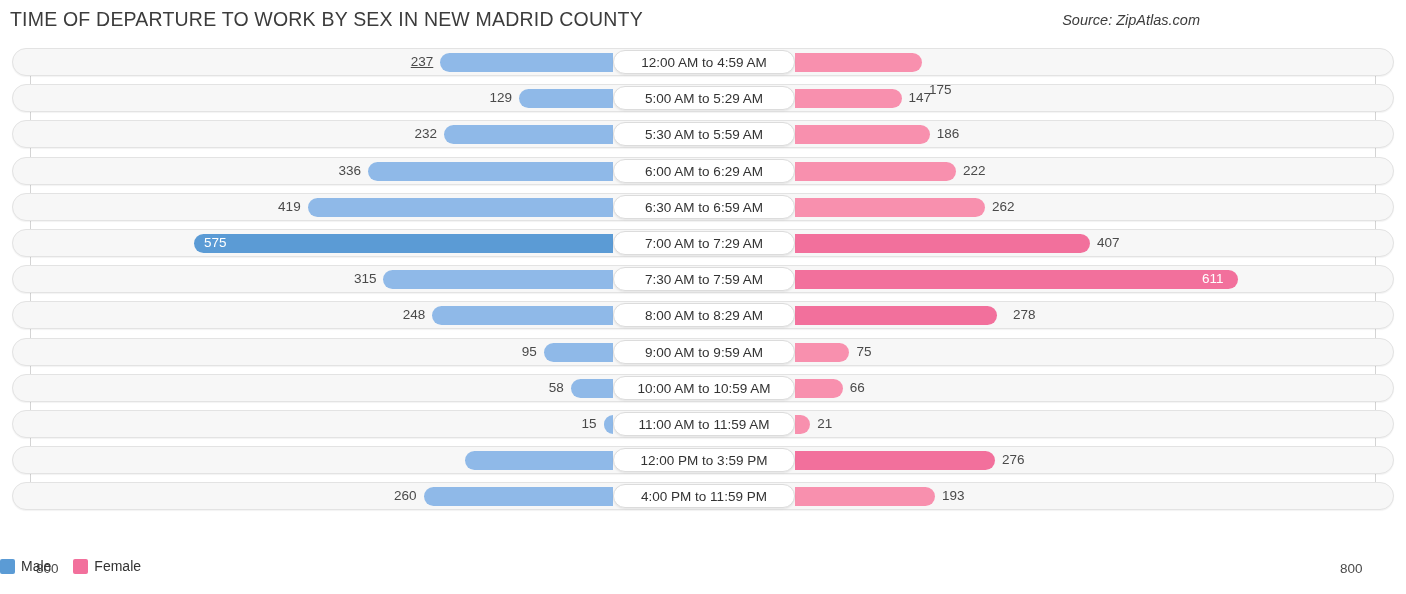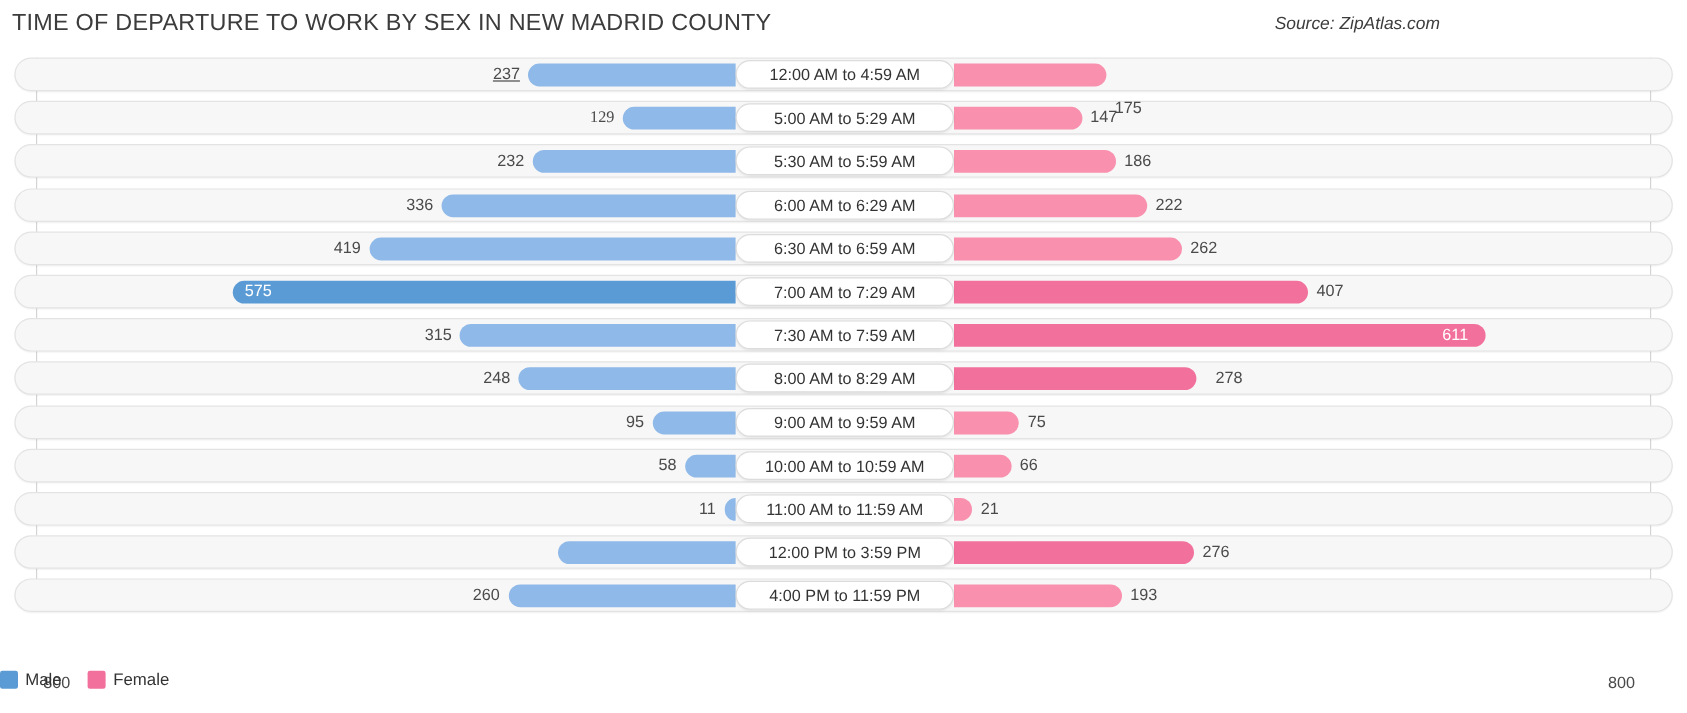--- a/index.html
+++ b/index.html
@@ -193,21 +193,21 @@
           <div class="bar bar-male" style="left: 440.286px; width: 172.714px;"></div>
           <div class="bar bar-female" style="left: 795px; width: 126.875px;"></div>
           <div class="val val-male" style="left: 0px; width: 433.286px; text-decoration: underline;">237</div>
           <div class="val val-female" style="left: 928.875px; margin-top: 28px;">175</div>
           <div class="center-pill">12:00 AM to 4:59 AM</div>
         </div>
         <div class="row">
           <div class="track"></div>
           <div class="bar bar-male" style="left: 518.991px; width: 94.0088px;"></div>
           <div class="bar bar-female" style="left: 795px; width: 106.575px;"></div>
-          <div class="val val-male" style="left: 0px; width: 511.991px; font-family: Liberation Serif, serif;">129</div>
+          <div class="val val-male" style="left: 0px; width: 511.991px;">129</div>
           <div class="val val-female" style="left: 908.575px;">147</div>
           <div class="center-pill">5:00 AM to 5:29 AM</div>
         </div>
         <div class="row">
           <div class="track"></div>
           <div class="bar bar-male" style="left: 443.93px; width: 169.07px;"></div>
           <div class="bar bar-female" style="left: 795px; width: 134.85px;"></div>
           <div class="val val-male" style="left: 0px; width: 436.93px;">232</div>
           <div class="val val-female" style="left: 936.85px;">186</div>
           <div class="center-pill">5:30 AM to 5:59 AM</div>
@@ -265,21 +265,21 @@
           <div class="bar bar-male" style="left: 570.732px; width: 42.2675px;"></div>
           <div class="bar bar-female" style="left: 795px; width: 47.85px;"></div>
           <div class="val val-male" style="left: 0px; width: 563.732px;">58</div>
           <div class="val val-female" style="left: 849.85px;">66</div>
           <div class="center-pill">10:00 AM to 10:59 AM</div>
         </div>
         <div class="row">
           <div class="track"></div>
           <div class="bar bar-male" style="left: 603.526px; width: 9.47375px;"></div>
           <div class="bar bar-female" style="left: 795px; width: 15.225px;"></div>
-          <div class="val val-male" style="left: 0px; width: 596.526px;">11</div>
+          <div class="val val-male" style="left: 0px; width: 596.526px;">15</div>
           <div class="val val-female" style="left: 817.225px;">21</div>
           <div class="center-pill">11:00 AM to 11:59 AM</div>
         </div>
         <div class="row">
           <div class="track"></div>
           <div class="bar bar-male" style="left: 465.064px; width: 147.936px;"></div>
           <div class="bar bar-female hi" style="left: 795px; width: 200.1px;"></div>
           <div class="val val-female" style="left: 1002.1px;">276</div>
           <div class="center-pill">12:00 PM to 3:59 PM</div>
         </div>

